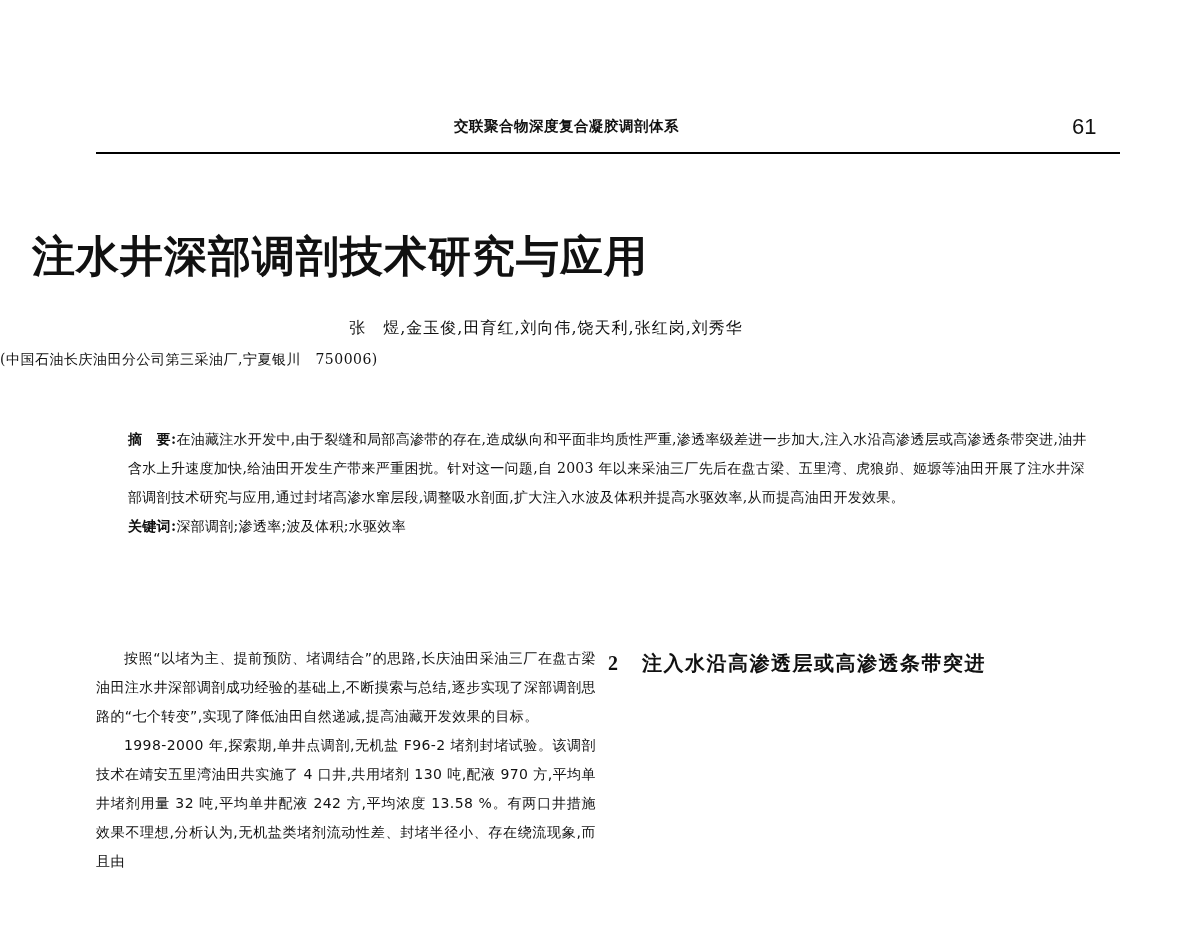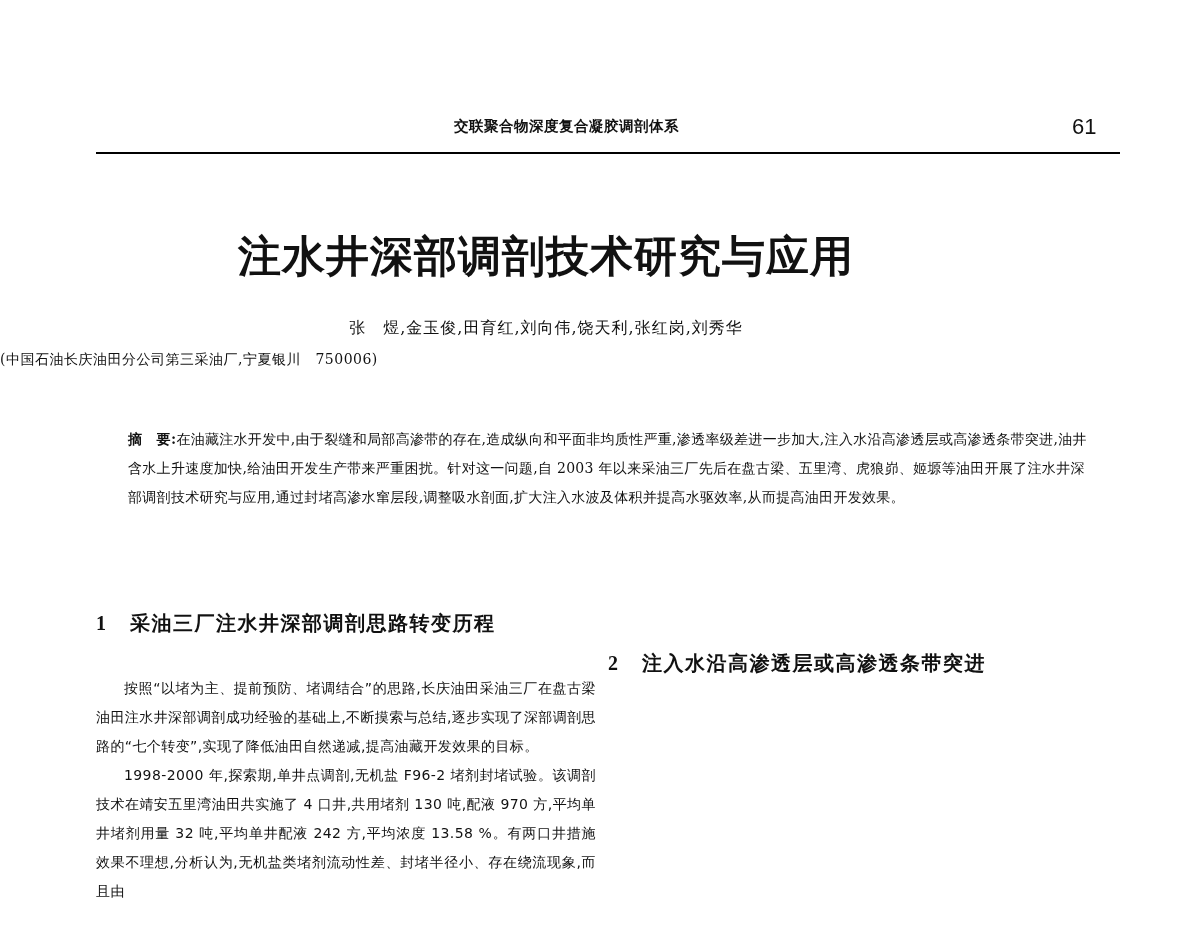--- a/index.html
+++ b/index.html
@@ -14,23 +14,24 @@
   }
   .page-no {
     position: absolute; left: 1072px; top: 114px;
     font-size: 22px; font-family: Liberation Sans, sans-serif;
   }
   .head-rule {
     position: absolute; left: 96px; top: 152px; width: 1024px; height: 2px;
     background: #000;
   }
   .title {
-    position: absolute; left: 0; width: 1092px; top: 228px; text-align: center;
+    position: absolute; left: 0; width: 1092px; top: 228px; 
     font-size: 43px; font-weight: bold; letter-spacing: 1px;
     font-family: "DejaVu Serif", serif;
+    padding-left: 32px;
   }
   .authors {
     position: absolute; left: 0; width: 1092px; top: 318px; text-align: center;
     font-size: 16px; letter-spacing: 1px;
     font-family: "DejaVu Serif", serif;
   }
   .affil {
     position: absolute; left: 0; width: 1200px; top: 351px; text-align: left;
     font-size: 14px; letter-spacing: 0.5px;
     font-family: "DejaVu Serif", serif;
@@ -66,26 +67,26 @@
 <div class="head-rule"></div>
 
 <div class="title">注水井深部调剖技术研究与应用</div>
 <div class="authors">张　煜,金玉俊,田育红,刘向伟,饶天利,张红岗,刘秀华</div>
 <div class="affil">(中国石油长庆油田分公司第三采油厂,宁夏银川　750006)</div>
 
 <div class="abstract">
   <div>
     <span class="lbl">摘　要:</span><span>在油藏注水开发中,由于裂缝和局部高渗带的存在,造成纵向和平面非均质性严重,渗透率级差进一步加大,注入水沿高渗透层或高渗透条带突进,油井含水上升速度加快,给油田开发生产带来严重困扰。针对这一问题,自 2003 年以来采油三厂先后在盘古梁、五里湾、虎狼峁、姬塬等油田开展了注水井深部调剖技术研究与应用,通过封堵高渗水窜层段,调整吸水剖面,扩大注入水波及体积并提高水驱效率,从而提高油田开发效果。</span>
   </div>
+  <div>
+    <span class="lbl">关键词:</span><span>深部调剖;渗透率;波及体积;水驱效率</span>
+  </div>
 </div>
 
 <div class="col col-left">
-  <h2 class="sec-heading">
-    <span class="num">1</span><span>采油三厂注水井深部调剖思路转变历程</span>
-  </h2>
   <div class="gap-after-heading"></div>
   <p class="para">按照“以堵为主、提前预防、堵调结合”的思路,长庆油田采油三厂在盘古梁油田注水井深部调剖成功经验的基础上,不断摸索与总结,逐步实现了深部调剖思路的“七个转变”,实现了降低油田自然递减,提高油藏开发效果的目标。</p>
   <p class="para">1998-2000 年,探索期,单井点调剖,无机盐 F96-2 堵剂封堵试验。该调剖技术在靖安五里湾油田共实施了 4 口井,共用堵剂 130 吨,配液 970 方,平均单井堵剂用量 32 吨,平均单井配液 242 方,平均浓度 13.58 %。有两口井措施效果不理想,分析认为,无机盐类堵剂流动性差、封堵半径小、存在绕流现象,而且由</p>
 </div>
 
 <div class="col col-right">
   <div class="gap-before-heading"></div>
   <h2 class="sec-heading">
     <span class="num">2</span><span>注入水沿高渗透层或高渗透条带突进</span>
   </h2>

